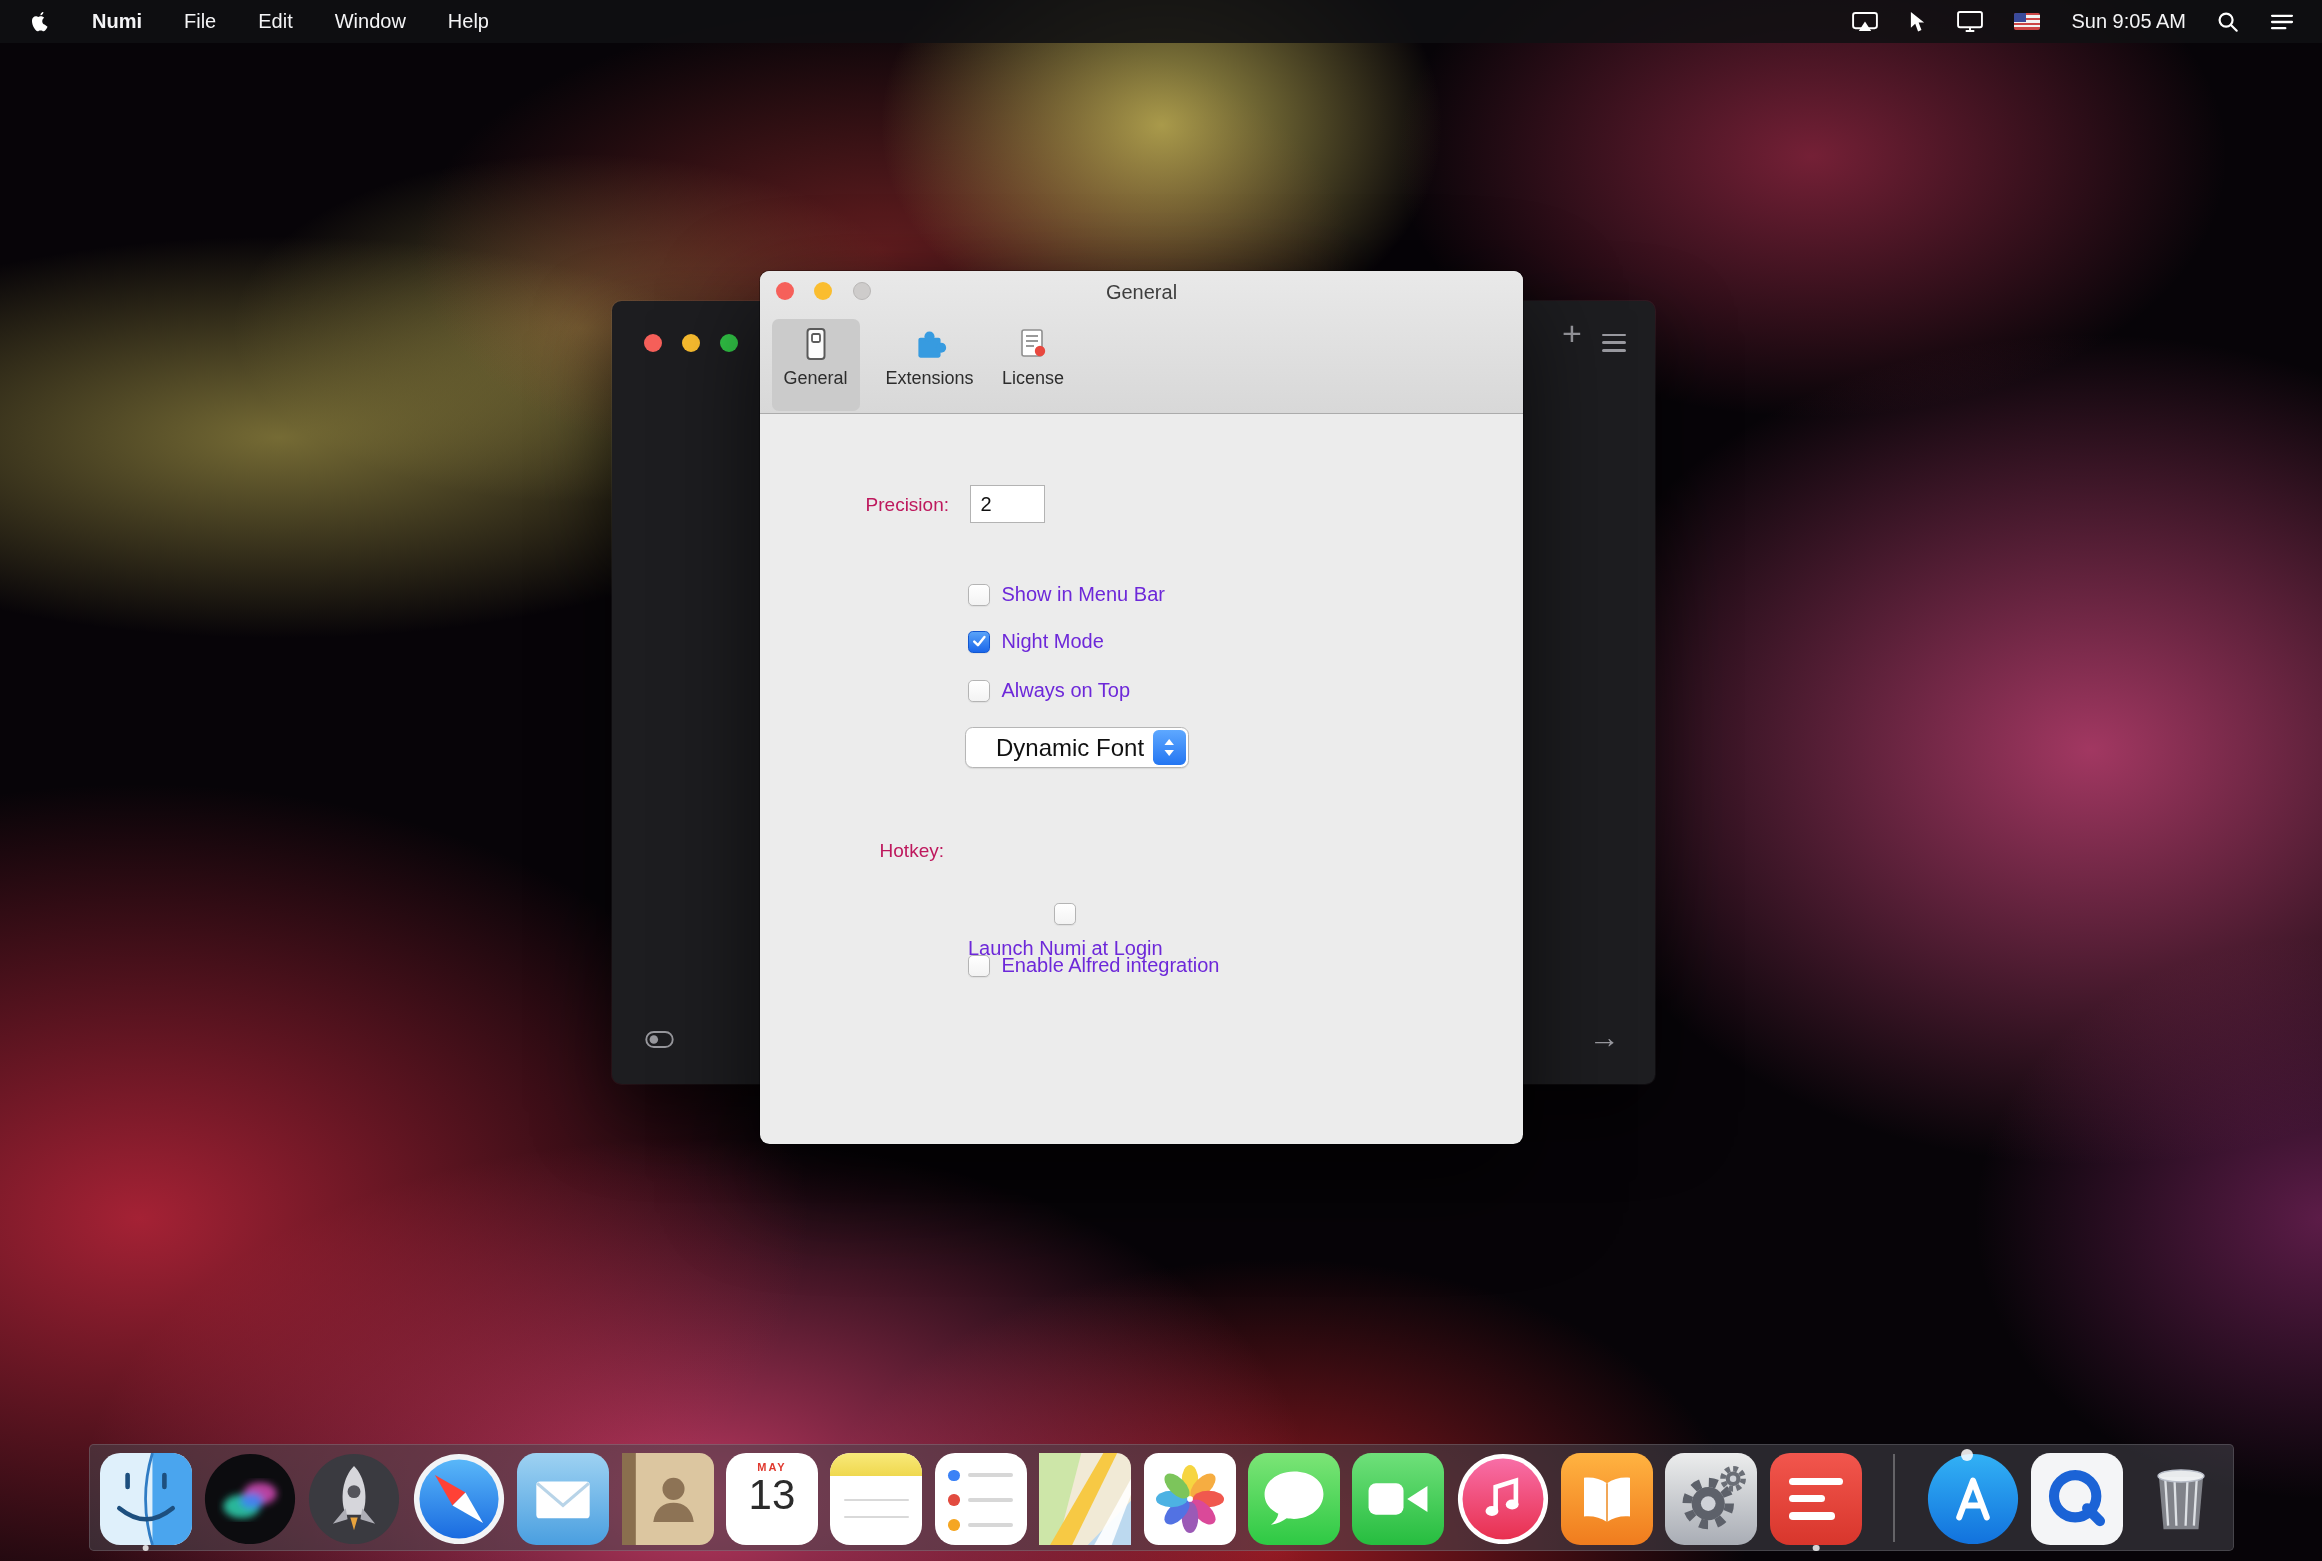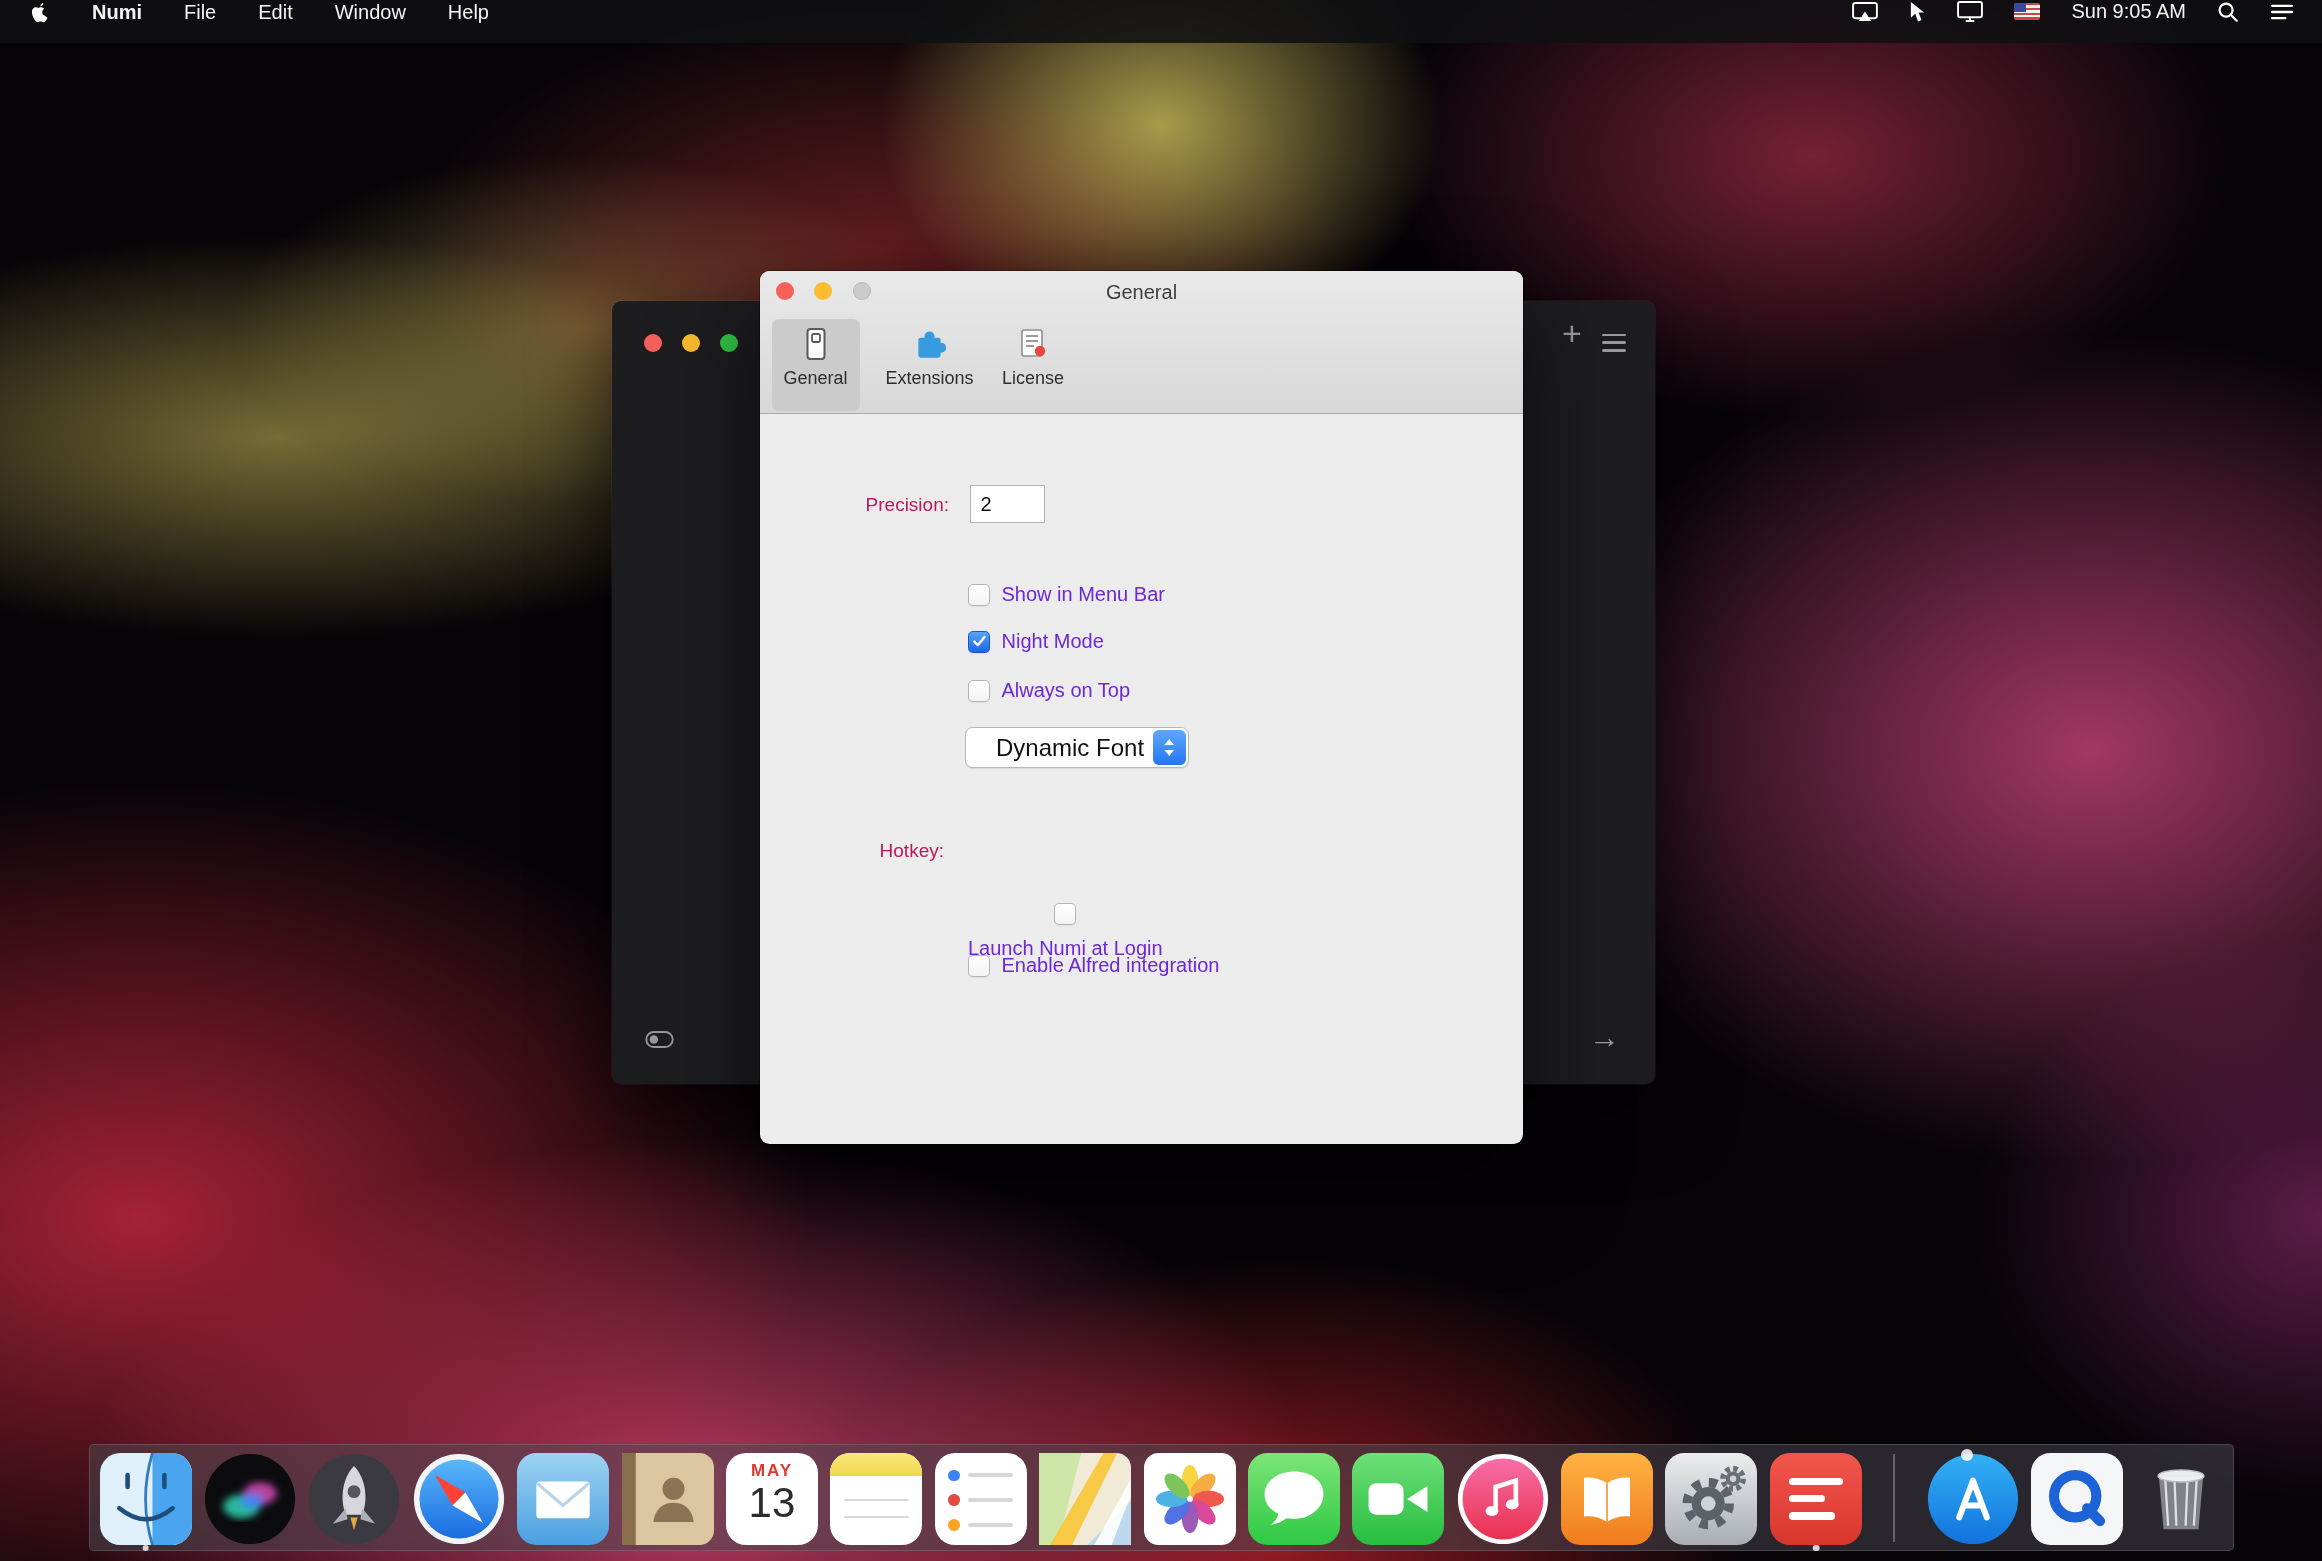--- a/index.html
+++ b/index.html
@@ -18,21 +18,21 @@
       radial-gradient(ellipse 879px 516px at 30% 96%, rgba(235,70,120,.78), transparent 70%),
       radial-gradient(ellipse 669px 411px at 55% 99%, rgba(210,35,45,.68),  transparent 70%),
       radial-gradient(ellipse 784px 593px at 90% 48%, rgba(235,80,140,.68), transparent 70%),
       radial-gradient(ellipse 593px 373px at 78% 10%, rgba(225,60,100,.50), transparent 70%),
       radial-gradient(ellipse 497px 401px at 100% 78%, rgba(170,50,130,.52), transparent 70%);
   }
 
   
   .menubar {
     position:absolute; left:0; top:0; width:2323px; height:43px;
-    background:rgba(16,16,18,.88); display:flex; align-items:flex-start;
+    background:rgba(16,16,18,.88); display:flex; align-items:center;
     color:#f4f4f6; font-size:20px; padding:0 29px; z-index:50;
   }
   .mb-left { display:flex; align-items:center; gap:42px; }
   .mb-appname { font-weight:700; }
   .mb-item { cursor:default; }
   .mb-right { margin-left:auto; display:flex; align-items:center; gap:31px; }
   .mb-icon { display:flex; align-items:center; }
   .flag { width:26px; height:16.3px; position:relative; border-radius:1.9px; overflow:hidden;
     background:repeating-linear-gradient(180deg,#cc4545 0 2.4px,#f2f2f2 2.4px 4.8px); }
   .flag::after { content:""; position:absolute; left:0; top:0; width:11.5px; height:8.6px; background:#3a4a9a; }
@@ -133,21 +133,21 @@
   .dock-item { width:92px; height:92px; position:relative; flex:0 0 auto; }
   .dock-item svg { width:92px; height:92px; display:block; }
   .dock-item.running::after {
     content:""; position:absolute; left:50%; transform:translateX(-50%); bottom:-6.7px;
     width:6.7px; height:6.7px; border-radius:50%; background:rgba(255,255,255,.8);
   }
   .dock-sep { width:1.9px; height:88px; margin:1.9px 19px 0 19px; background:rgba(255,255,255,.28); flex:0 0 auto; }
   .di { width:92px; height:92px; border-radius:20px; position:relative; overflow:hidden; }
 
   .di.calendar { background:#fff; text-align:center; }
-  .cal-month { color:#e0382e; font-size:17px; font-weight:700; letter-spacing:1.9px; margin-top:8.6px; }
+  .cal-month { color:#e0382e; font-size:11px; font-weight:700; letter-spacing:1.9px; margin-top:8.6px; }
   .cal-day { color:#2b2b2b; font-size:42px; font-weight:300; line-height:1.05; }
 
   .di.notes { background:#fff; }
   .notes-top { position:absolute; left:0; top:0; right:0; height:23px;
     background:linear-gradient(180deg,#f9e97a,#efd84e); }
   .notes-line { position:absolute; left:13.4px; right:13.4px; height:2.9px; background:#d9d9d9; border-radius:1.9px; }
 
   .di.reminders { background:#fff; padding:17px 13.4px; display:flex; flex-direction:column; gap:13.4px; }
   .rem-row { display:flex; align-items:center; gap:8.6px; }
   .rem-dot { width:11.5px; height:11.5px; border-radius:50%; flex:0 0 auto; }

